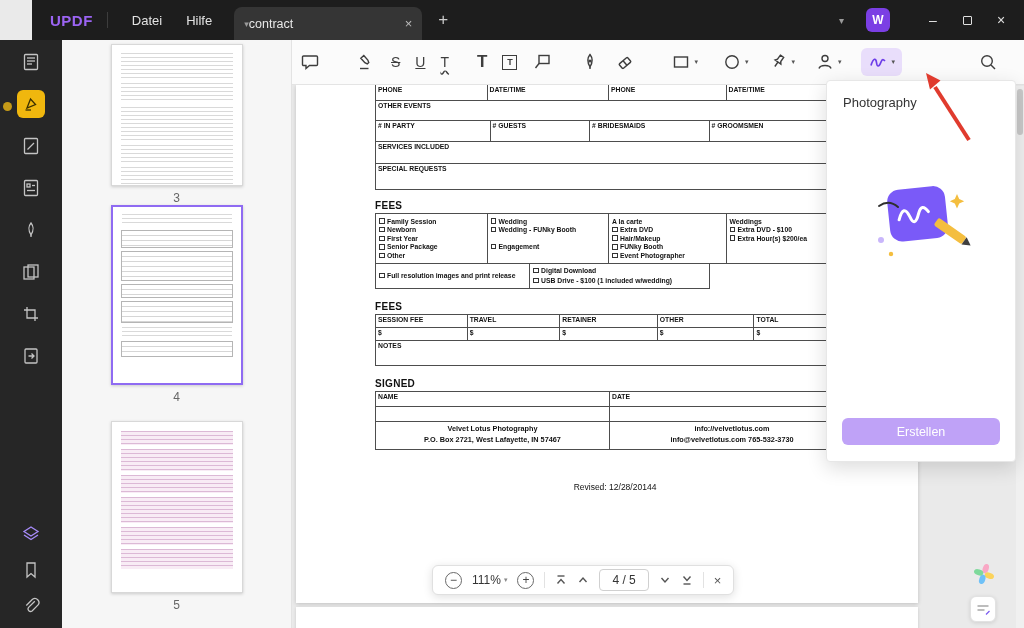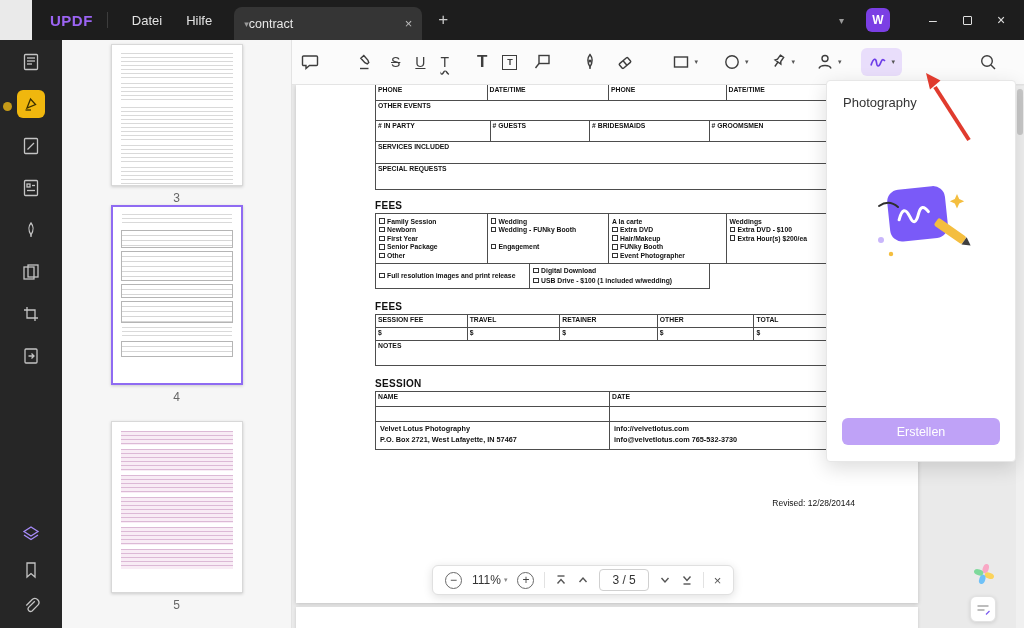--- a/index.html
+++ b/index.html
@@ -95,23 +95,23 @@
 .cbh { font-size:6.8px; font-weight:bold; margin:1.5px 0 1px; }
 .mt10 { margin-top:10px; }
 .t-opt { width:335px; height:26px; }
 .optc { display:flex; flex-direction:column; justify-content:center; }
 .col { flex-direction:column; }
 .trow { display:flex; }
 .trow.hdr { border-bottom:1px solid #4d4d4d; }
 .t-fees .cell { height:12px; }
 .t-sign .cell { height:14px; font-size:6.8px; }
 .t-foot { margin-top:9px; }
-.fcell { border-right:1px solid #4d4d4d; font-size:7.3px; font-weight:bold; line-height:1.5; padding:2px 4px; height:27px; }
+.fcell { border-right:1px solid #4d4d4d; text-align:center; font-size:7.3px; font-weight:bold; line-height:1.5; padding:2px 4px; height:27px; }
 .fcell:last-child { border-right:none; }
-.rev-row { width:480px; margin-top:48px; display:flex; justify-content:flex-end; font-size:8.5px; }
+.rev-row { width:480px; margin-top:32px; display:flex; justify-content:center; font-size:8.5px; }
 
 
 .zoom-bar { position:absolute; left:140px; top:480px; height:30px; background:#fff; border:1px solid #e0e0e0; border-radius:6px; box-shadow:0 2px 10px rgba(0,0,0,.13); display:flex; align-items:center; padding:0 12px; gap:10px; z-index:8; }
 .circ { width:17px; height:17px; border:1.2px solid #6a6a6a; border-radius:50%; display:flex; align-items:center; justify-content:center; font-size:12px; color:#444; line-height:1; }
 .zb-zoom { display:flex; align-items:center; gap:3px; font-size:12px; color:#333; }
 .zb-chev { font-size:7px; color:#888; }
 .zb-div { width:1px; height:16px; background:#e2e2e2; }
 .zb-btn { display:flex; align-items:center; justify-content:center; }
 .zb-btn svg { stroke:#555; fill:none; stroke-width:1.4; }
 .zb-page { border:1px solid #d0d0d0; border-radius:4px; padding:3px 12px; font-size:12px; color:#333; }
@@ -475,21 +475,21 @@
           <div class="trow">
             <div class="cell w92">$</div>
             <div class="cell w93">$</div>
             <div class="cell w98">$</div>
             <div class="cell w97">$</div>
             <div class="cell w100f">$</div>
           </div>
         </div>
         <div class="tbl row1 h26">NOTES</div>
 
-        <div class="ph mt12h">SESSION</div>
+        <div class="ph mt12h">SIGNED</div>
         <div class="tbl col t-sign">
           <div class="trow hdr">
             <div class="cell w235">NAME</div>
             <div class="cell w245">DATE</div>
           </div>
           <div class="trow">
             <div class="cell w235"></div>
             <div class="cell w245"></div>
           </div>
         </div>
@@ -525,21 +525,21 @@
           <svg width="12" height="12" viewBox="0 0 12 12">
             <line x1="2.5" y1="2" x2="9.5" y2="2"></line>
             <polyline points="2.5,9.5 6,5.5 9.5,9.5"></polyline>
           </svg>
         </div>
       <div class="zb-btn">
           <svg width="12" height="12" viewBox="0 0 12 12">
             <polyline points="2.5,8 6,4 9.5,8"></polyline>
           </svg>
         </div>
-      <div class="zb-page">3 / 5</div>
+      <div class="zb-page">4 / 5</div>
       <div class="zb-btn">
           <svg width="12" height="12" viewBox="0 0 12 12">
             <polyline points="2.5,4 6,8 9.5,4"></polyline>
           </svg>
         </div>
       <div class="zb-btn">
           <svg width="12" height="12" viewBox="0 0 12 12">
             <polyline points="2.5,2.5 6,6.5 9.5,2.5"></polyline>
             <line x1="2.5" y1="10" x2="9.5" y2="10"></line>
           </svg>

